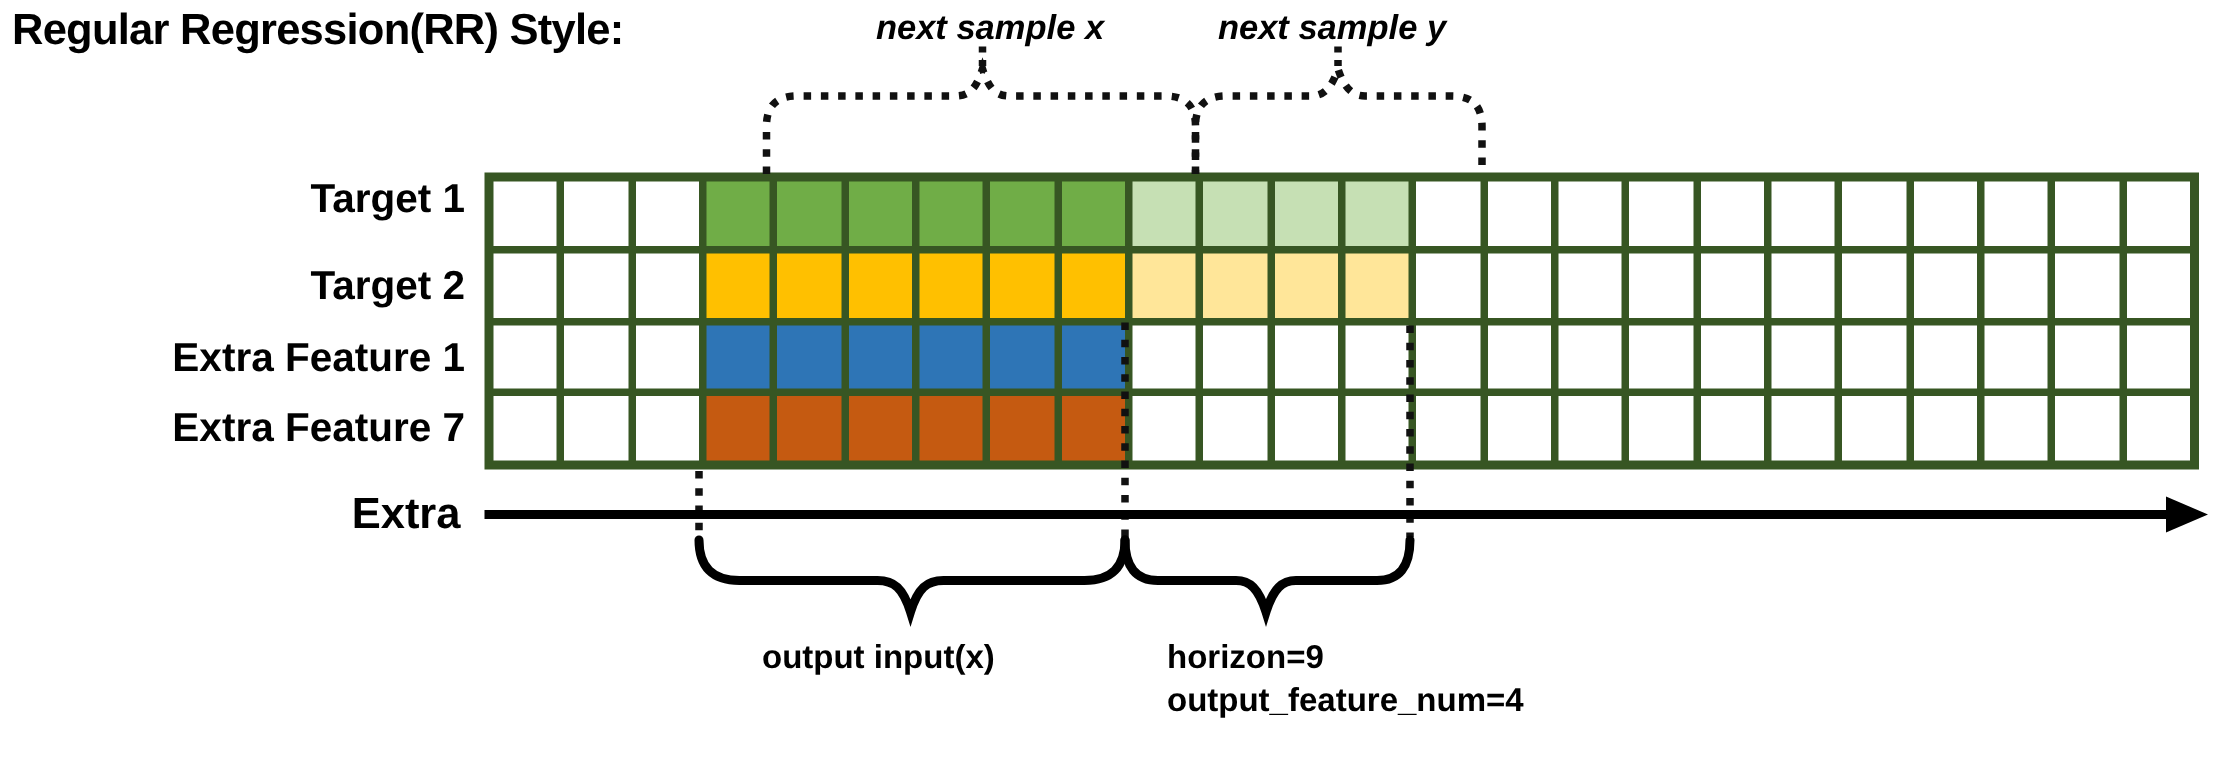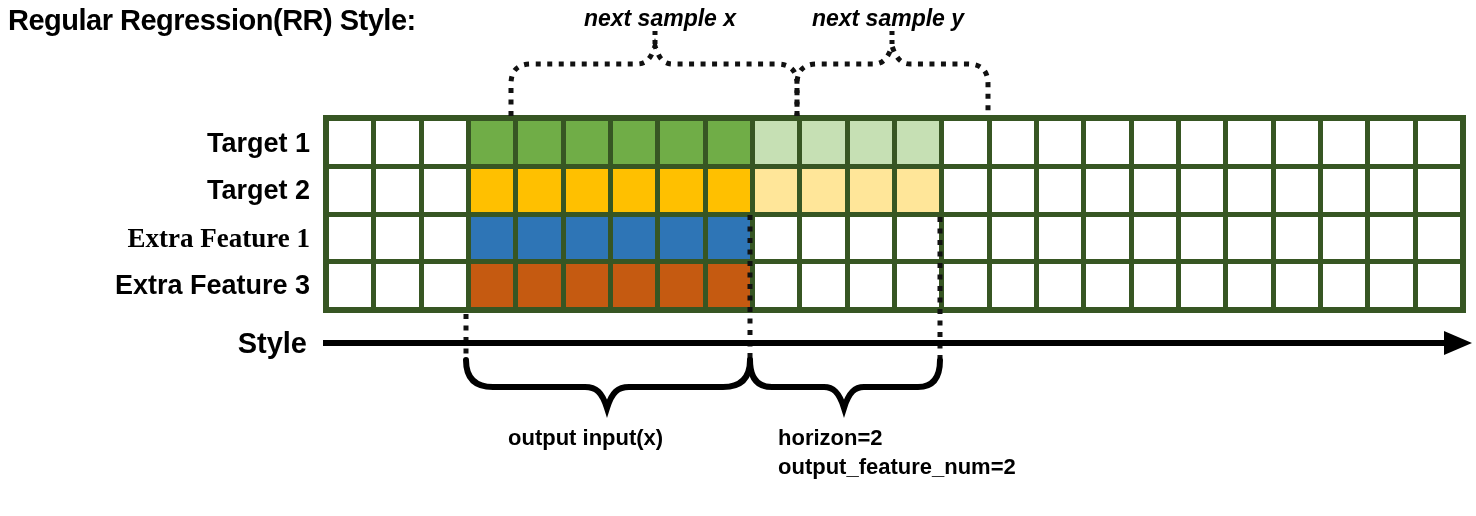--- a/index.html
+++ b/index.html
@@ -13,21 +13,21 @@
   .annot{
     position:absolute;top:5px;transform:translateX(-50%);
     font-size:23px;font-style:italic;font-weight:600;white-space:nowrap;
   }
   .annot-x{left:660px;}
   .annot-y{left:888px;}
   .row-label{
     position:absolute;left:0;width:310px;text-align:right;
     font-size:27px;font-weight:bold;line-height:34px;height:34px;white-space:nowrap;
   }
-  .rl0{top:126px;}.rl1{top:173px;text-align:right;}.rl2{top:221px;font-family:Liberation Serif, serif;}.rl3{top:268px;}
+  .rl0{top:115px;}.rl1{top:173px;text-align:right;}.rl2{top:221px;}.rl3{top:268px;}
   .grid{
     position:absolute;left:323px;top:115px;width:1143px;height:198px;
     box-sizing:border-box;padding:6px;display:grid;gap:5px;
     grid-template-columns:repeat(24,1fr);grid-template-rows:repeat(4,1fr);
     z-index:1;
   }
   .cell{width:100%;height:100%;}
   .time-label{
     position:absolute;left:0;top:327px;width:307px;text-align:right;
     font-size:29px;font-weight:bold;
@@ -45,21 +45,21 @@
 <div class="canvas">
 
   <div class="title">Regular Regression(RR) Style:</div>
 
   <div class="annot annot-y">next sample y</div>
   <div class="annot annot-x">next sample x</div>
 
   <div class="row-label rl0">Target 1</div>
   <div class="row-label rl1">Target 2</div>
   <div class="row-label rl2">Extra Feature 1</div>
-  <div class="row-label rl3">Extra Feature 3</div>
+  <div class="row-label rl3">Extra Feature 7</div>
 
   <div class="grid" style="background: rgb(55, 86, 35);">
       <div class="cell" style="background: rgb(255, 255, 255);"></div>
       <div class="cell" style="background: rgb(255, 255, 255);"></div>
       <div class="cell" style="background: rgb(255, 255, 255);"></div>
       <div class="cell" style="background: rgb(112, 173, 71);"></div>
       <div class="cell" style="background: rgb(112, 173, 71);"></div>
       <div class="cell" style="background: rgb(112, 173, 71);"></div>
       <div class="cell" style="background: rgb(112, 173, 71);"></div>
       <div class="cell" style="background: rgb(112, 173, 71);"></div>
@@ -146,29 +146,29 @@
       <div class="cell" style="background: rgb(255, 255, 255);"></div>
       <div class="cell" style="background: rgb(255, 255, 255);"></div>
       <div class="cell" style="background: rgb(255, 255, 255);"></div>
       <div class="cell" style="background: rgb(255, 255, 255);"></div>
       <div class="cell" style="background: rgb(255, 255, 255);"></div>
       <div class="cell" style="background: rgb(255, 255, 255);"></div>
       <div class="cell" style="background: rgb(255, 255, 255);"></div>
       <div class="cell" style="background: rgb(255, 255, 255);"></div>
     </div>
 
-  <div class="time-label">Style</div>
+  <div class="time-label">Extra</div>
 
   <div class="tblock tblock-input">
     <div>output input(x)</div>
   </div>
 
   <div class="tblock tblock-output">
-    <div>horizon=2</div>
-    <div>output_feature_num=2</div>
+    <div>horizon=9</div>
+    <div>output_feature_num=4</div>
   </div>
 
   <svg class="overlay" width="1476" height="516" viewBox="0 0 1476 516">
 
     <path d="M 511 116 L 511 84 Q 511 64 531 64 L 637 64 C 647 64 651 58 655 46 C 659 58 663 64 673 64 L 777 64 Q 797 64 797 84 L 797 116" fill="none" stroke="#111111" stroke-width="5" stroke-dasharray="5 6.5"></path>
 
     <path d="M 797 116 L 797 84 Q 797 64 817 64 L 874 64 C 883 64 888 58 892 46 C 896 58 901 64 910 64 L 968 64 Q 988 64 988 84 L 988 116" fill="none" stroke="#111111" stroke-width="5" stroke-dasharray="5 6.5"></path>
 
     <path d="M 655 44 L 655 30" fill="none" stroke="#111111" stroke-width="5" stroke-dasharray="4 5"></path>
     <path d="M 892 44 L 892 30" fill="none" stroke="#111111" stroke-width="5" stroke-dasharray="4 5"></path>

